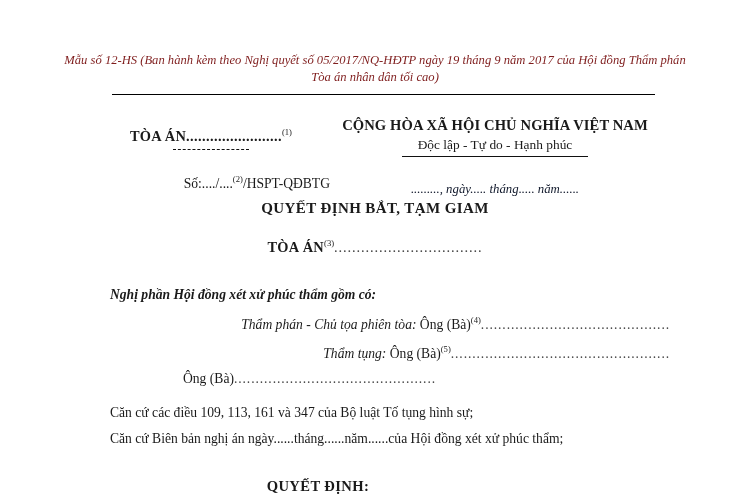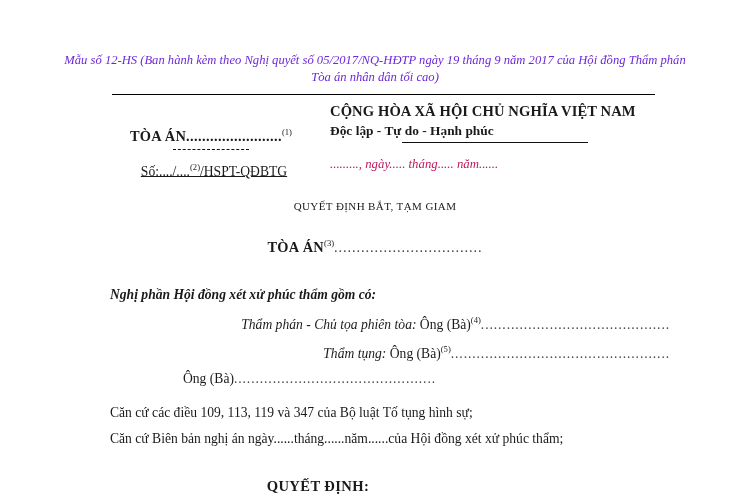--- a/index.html
+++ b/index.html
@@ -26,21 +26,21 @@
   
   .form-note {
     position: absolute;
     left: 55px;
     top: 52px;
     width: 640px;
     text-align: center;
     font-style: italic;
     font-size: 12.6px;
     line-height: 17px;
-    color: #6d28d9;
+    color: #7f1d1d;
   }
 
   
   .top-rule {
     position: absolute;
     left: 112px;
     top: 94px;
     width: 543px;
     height: 0;
     border-top: 1.3px solid #000000;
@@ -71,71 +71,70 @@
     font-weight: normal;
     letter-spacing: 0;
   }
   .short-divider {
     width: 76px;
     height: 0;
     border-top: 1.1px dashed #111;
     margin: 4px auto 0 auto;
   }
   .so-line {
-    margin-top: 12px;
+    margin-top: 24px;
     font-size: 13.6px;
-    text-align: center;
+    text-align: right;
     padding-left: 6px;
     white-space: nowrap;
-    text-decoration: underline;
   }
   .so-line .sup { font-weight: normal; }
 
   .hdr-right {
     position: absolute;
     left: 330px;
-    top: 103px;
+    top: 117px;
     width: 330px;
-    text-align: left;
+    text-align: center;
   }
   .nation {
     font-weight: bold;
     font-size: 14.6px;
     letter-spacing: 0.1px;
     white-space: nowrap;
   }
   .motto {
-    font-weight: bold;
+    font-weight: normal;
     font-size: 13.4px;
     margin-top: 3px;
     white-space: nowrap;
   }
   .motto-divider {
     width: 186px;
     height: 0;
     border-top: 1.1px solid #111;
     margin: 3px auto 0 auto;
   }
   .date-line {
-    margin-top: 14px;
+    margin-top: 25px;
     font-style: italic;
     font-size: 12.8px;
-    color: #be185d;
+    color: #0f172a;
     white-space: nowrap;
   }
 
   
   .main-title {
     position: absolute;
     left: 0;
     top: 200px;
     width: 750px;
     text-align: center;
-    font-weight: normal;
-    font-size: 11px;
+    font-weight: bold;
+    font-size: 15px;
     letter-spacing: 0.4px;
   }
   .sub-title {
     position: absolute;
     left: 0;
     top: 238px;
     width: 750px;
     text-align: center;
     font-weight: bold;
     font-size: 14.4px;
@@ -221,19 +220,19 @@
     <div class="b-line italic">
       <span>Thẩm tụng: </span><span style="font-style:normal">Ông (Bà)</span><span class="sup" style="font-style:normal">(5)</span><span class="dots-fill">...................................................</span>
     </div>
 
     <div class="b-line indent">
       <span>Ông (Bà)</span><span class="dots-fill">...............................................</span>
     </div>
 
     <div class="gap-sm"></div>
 
-    <div class="b-line">Căn cứ các điều 109, 113, 119 và 347 của Bộ luật Tố tụng hình sự;</div>
+    <div class="b-line">Căn cứ các điều 109, 113, 161 và 347 của Bộ luật Tố tụng hình sự;</div>
     <div class="b-line">Căn cứ Biên bản nghị án ngày......tháng......năm......của Hội đồng xét xử phúc thẩm;</div>
   </div>
 
   <div class="decision">QUYẾT ĐỊNH:</div>
 
 </div>
 
 </body></html>

